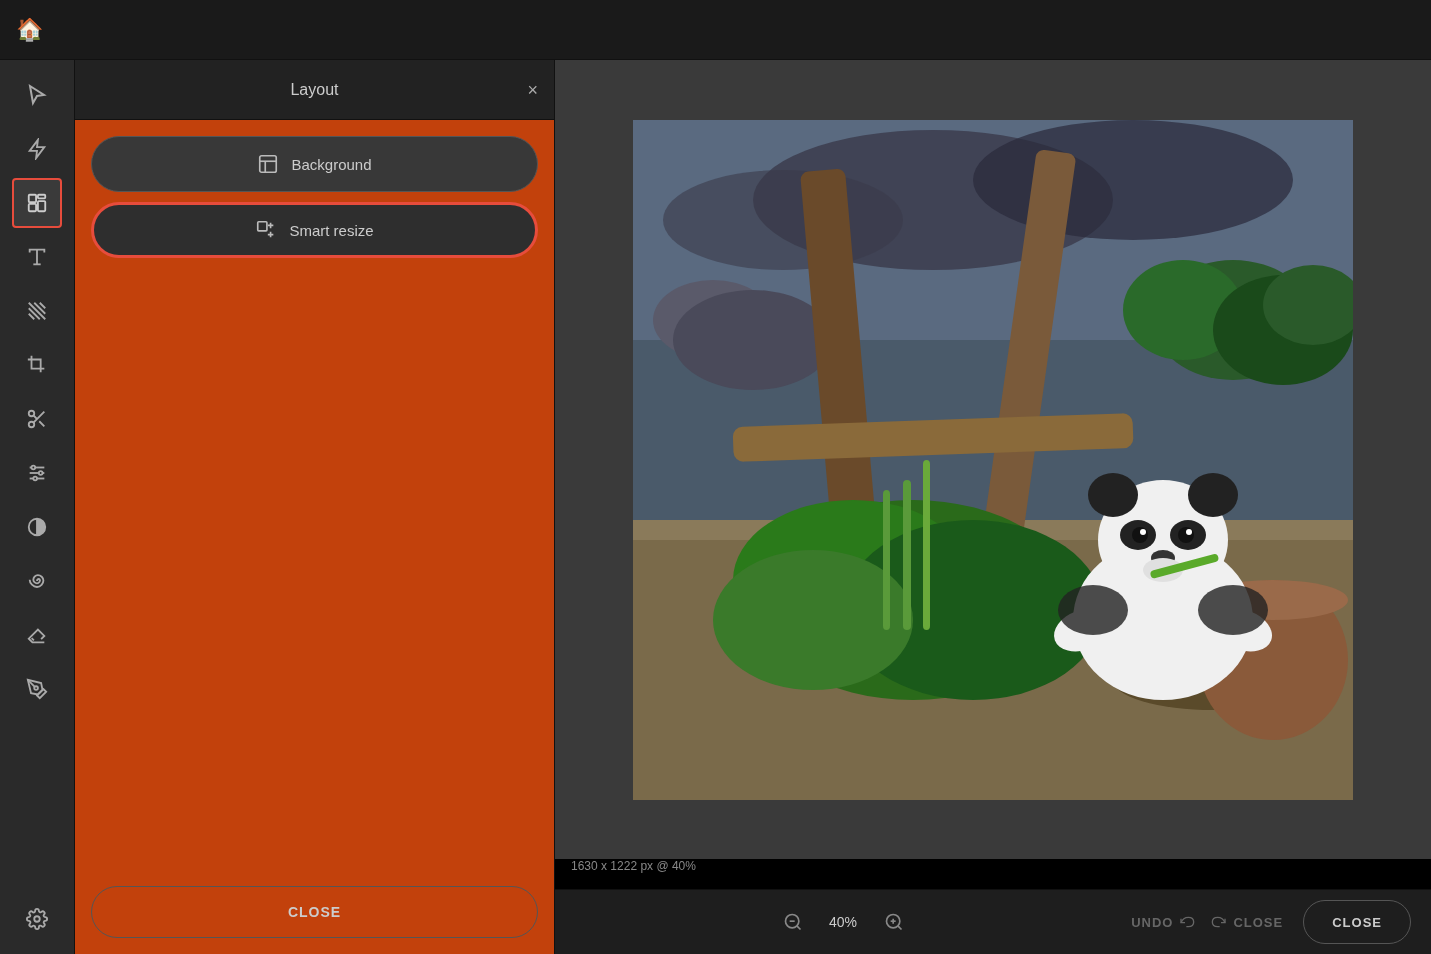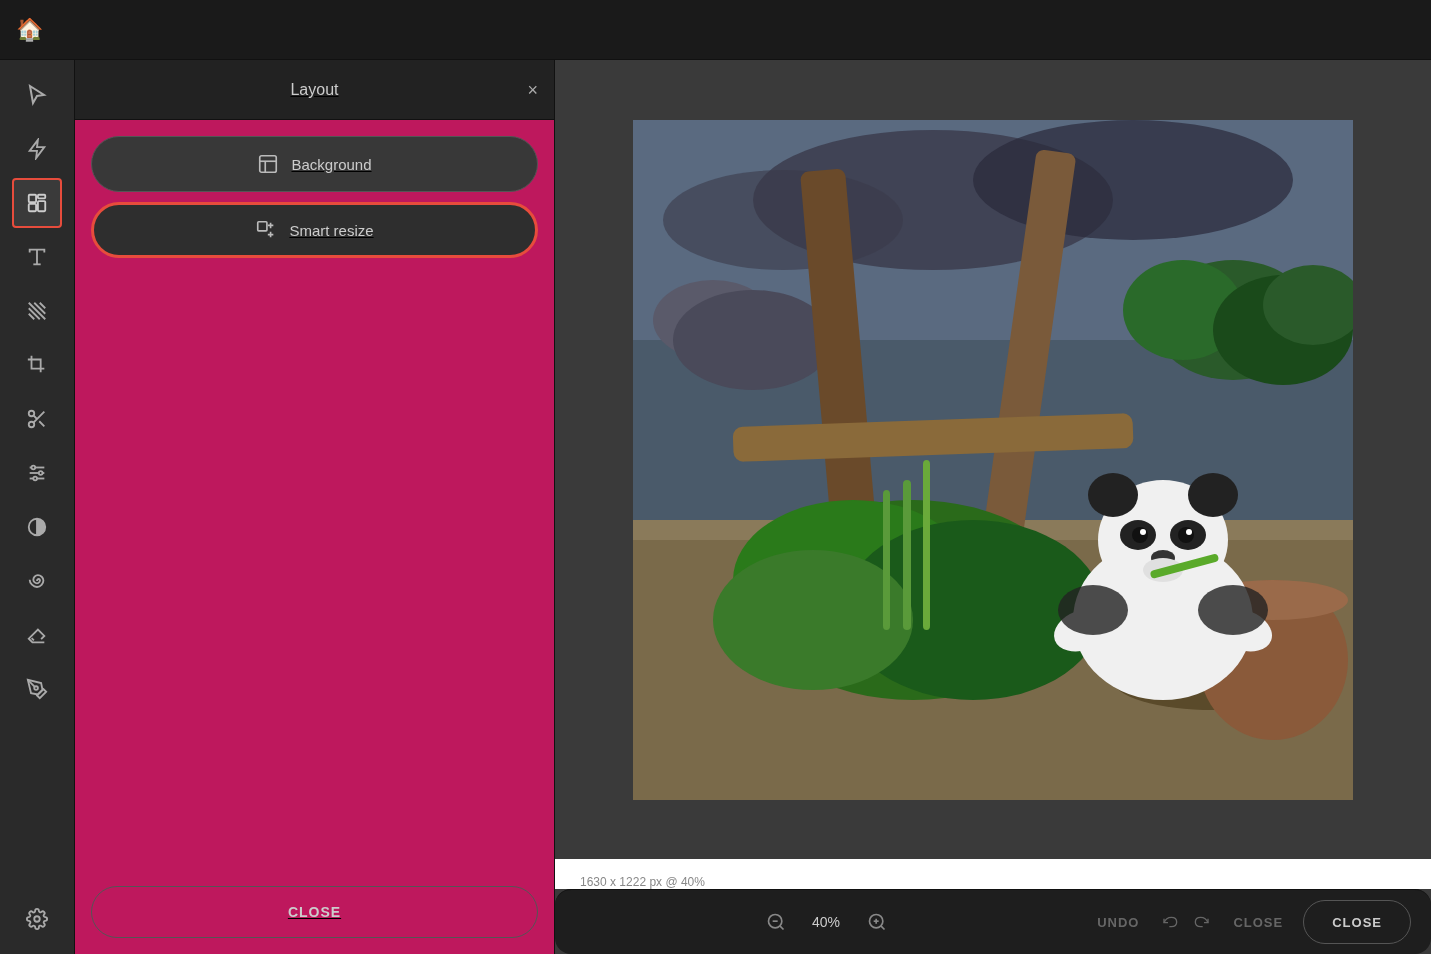--- a/index.html
+++ b/index.html
@@ -64,25 +64,24 @@
       color: #fff;
     }
     .tool-spacer { flex: 1; }
     .tool-bottom {
       margin-bottom: 10px;
     }
 
     
     .panel-area {
       width: 480px;
-      background: #be185d;
+      background: #c2410c;
       display: flex;
       flex-direction: column;
       border-right: 1px solid #111;
-      text-decoration: underline;
     }
 
     
     .panel-header {
       height: 60px;
       background: #222;
       display: flex;
       align-items: center;
       justify-content: center;
       position: relative;
@@ -170,40 +169,39 @@
       align-items: center;
       justify-content: center;
       padding: 20px;
       overflow: hidden;
     }
 
     
     .status-bar {
       height: 30px;
       display: flex;
-      align-items: flex-end;
-      padding: 0 25px;
-      background: #ffffff;
+      align-items: flex-start;
+      padding: 0 16px;
+      background: #000000;
     }
     .status-text {
       color: #888;
       font-size: 12px;
     }
 
     
     .bottom-bar {
       height: 65px;
       background: #1e1e1e;
       display: flex;
       align-items: center;
       justify-content: flex-end;
       padding: 0 20px;
       gap: 20px;
       border-top: 1px solid #111;
-      border-radius: 16px;
     }
     .zoom-controls {
       display: flex;
       align-items: center;
       gap: 10px;
       flex: 1;
       justify-content: center;
     }
     .zoom-btn {
       width: 36px;
@@ -223,21 +221,21 @@
       text-align: center;
     }
     .undo-redo {
       display: flex;
       align-items: center;
       gap: 16px;
     }
     .undo-btn, .redo-btn {
       display: flex;
       align-items: center;
-      gap: 23px;
+      gap: 6px;
       color: #666;
       font-size: 13px;
       font-weight: 600;
       letter-spacing: 1px;
       cursor: pointer;
     }
     .close-main-btn {
       height: 44px;
       padding: 0 28px;
       background: transparent;

